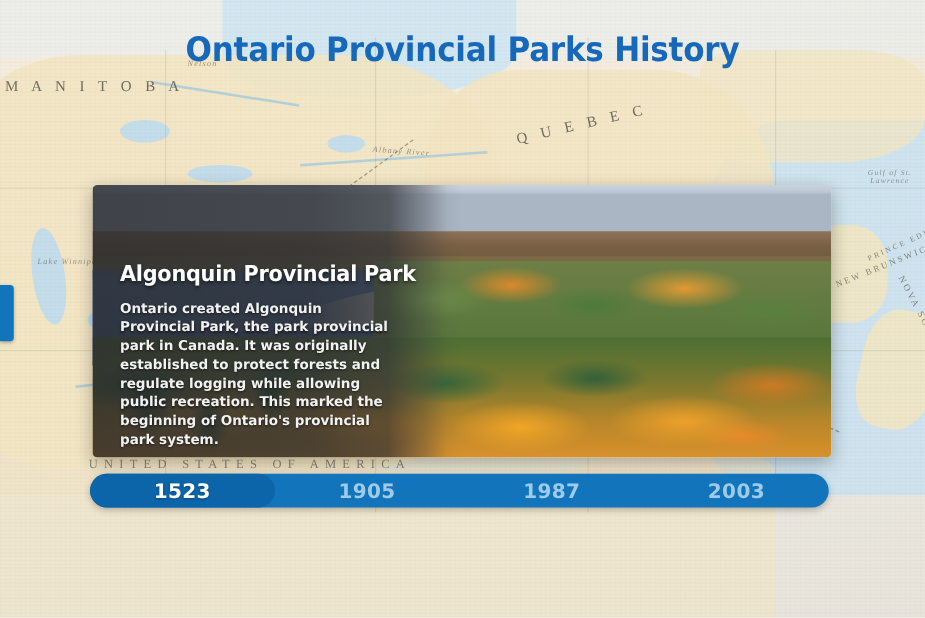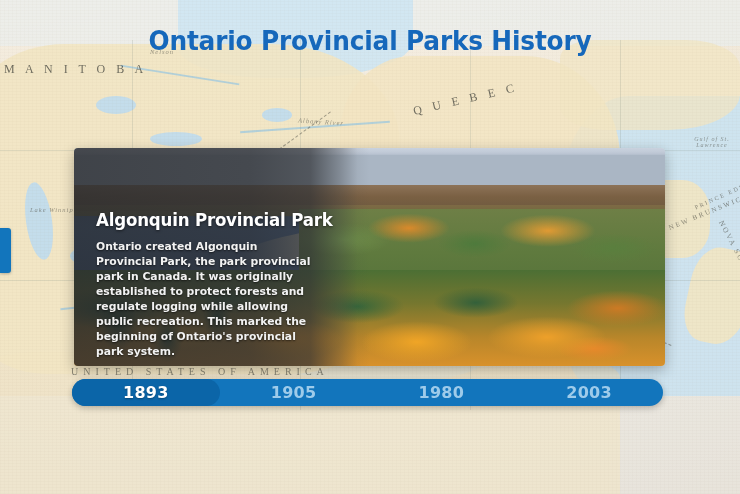--- a/index.html
+++ b/index.html
@@ -350,20 +350,20 @@
     </div>
     <div id="photo-overlay"></div>
   </div>
 
   <div id="card-text">
     <div id="card-title">Algonquin Provincial Park</div>
     <div id="card-body">Ontario created Algonquin Provincial Park, the park provincial park in Canada. It was originally established to protect forests and regulate logging while allowing public recreation. This marked the beginning of Ontario's provincial park system.</div>
   </div>
 
   <div id="timeline">
-    <div class="year active">1893</div>
+    <div class="year active">1523</div>
     <div class="year">1905</div>
-    <div class="year">1980</div>
+    <div class="year">1987</div>
     <div class="year">2003</div>
   </div>
 
 
 </div>
 
 </body></html>

